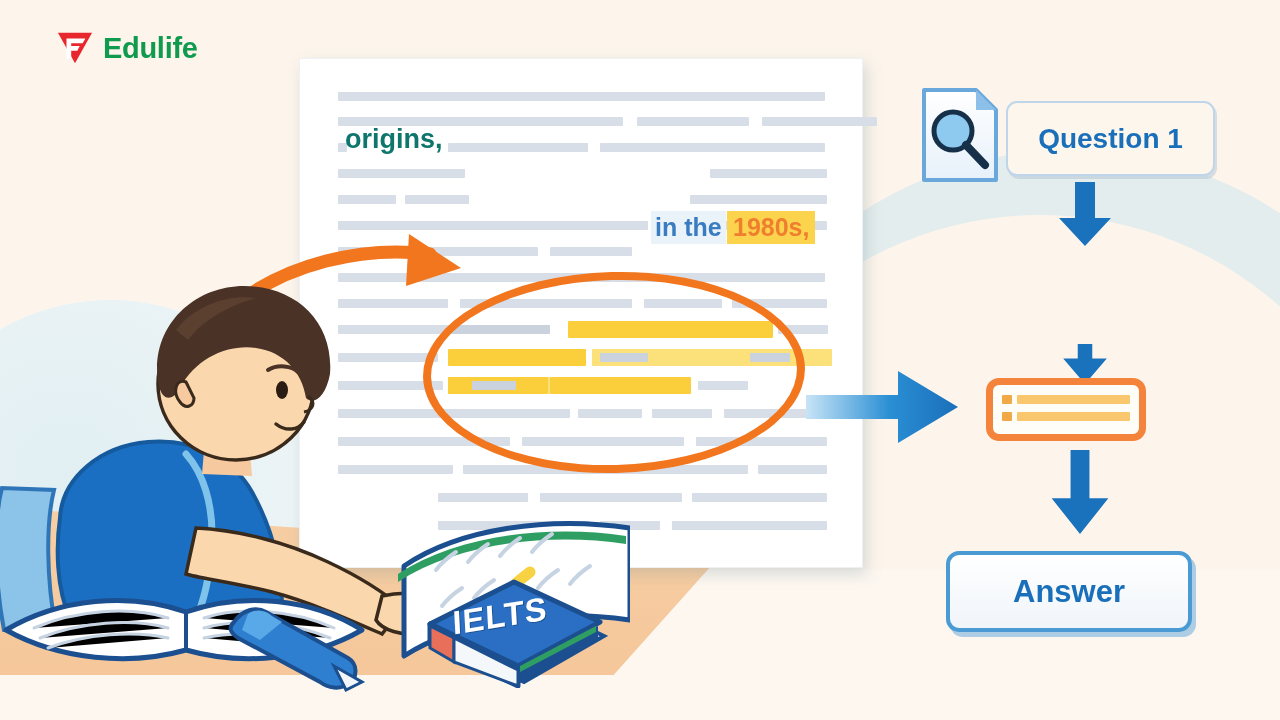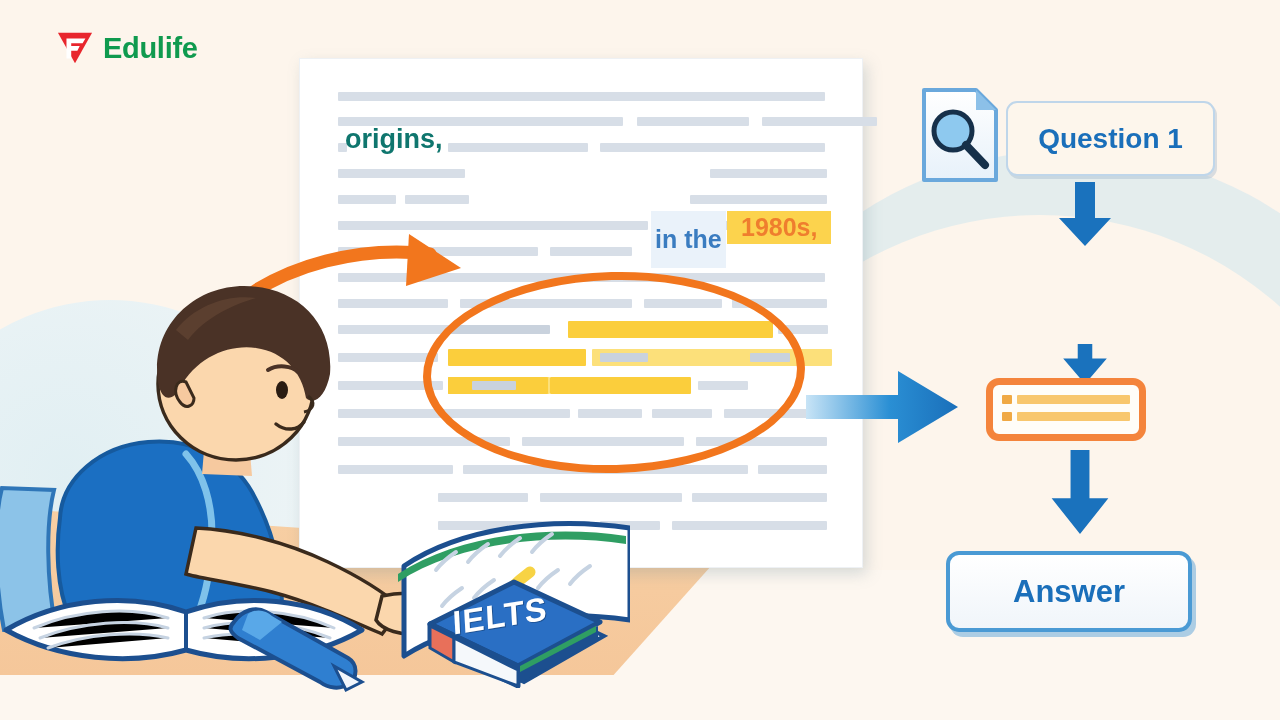--- a/index.html
+++ b/index.html
@@ -64,22 +64,22 @@
 
   .kw{
     position:absolute;font-weight:bold;white-space:nowrap;
     font-family:"Liberation Sans", sans-serif;
   }
   .kw-origins{left:345px;top:124px;font-size:27px;color:#0f766e;}
   .kw-econ{
     left:470px;top:165px;font-size:25px;color:#2e6e9c;
     background:#fdeeaa;padding:3px 7px;
   }
-  .kw-inthe{left:651px;top:211px;font-size:25px;color:#3a7cc0;background:#eaf2fa;padding:14px 4px;}
-  .kw-1980{left:727px;top:211px;font-size:25px;color:#ef7e2e;background:#fcd34d;padding:2px 14px;}
+  .kw-inthe{left:651px;top:211px;font-size:25px;color:#3a7cc0;background:#eaf2fa;padding:2px 4px;}
+  .kw-1980{left:727px;top:211px;font-size:25px;color:#ef7e2e;background:#fcd34d;padding:2px 6px;}
   .kw-keywords{left:312px;top:283px;font-size:26px;color:#ef7e2e;}
 
   .ellipse{
     position:absolute;left:423px;top:272px;width:382px;height:201px;
     border:8px solid #f2761d;border-radius:50%;
     box-sizing:border-box;
     transform:rotate(-1.5deg);
   }
 
   

